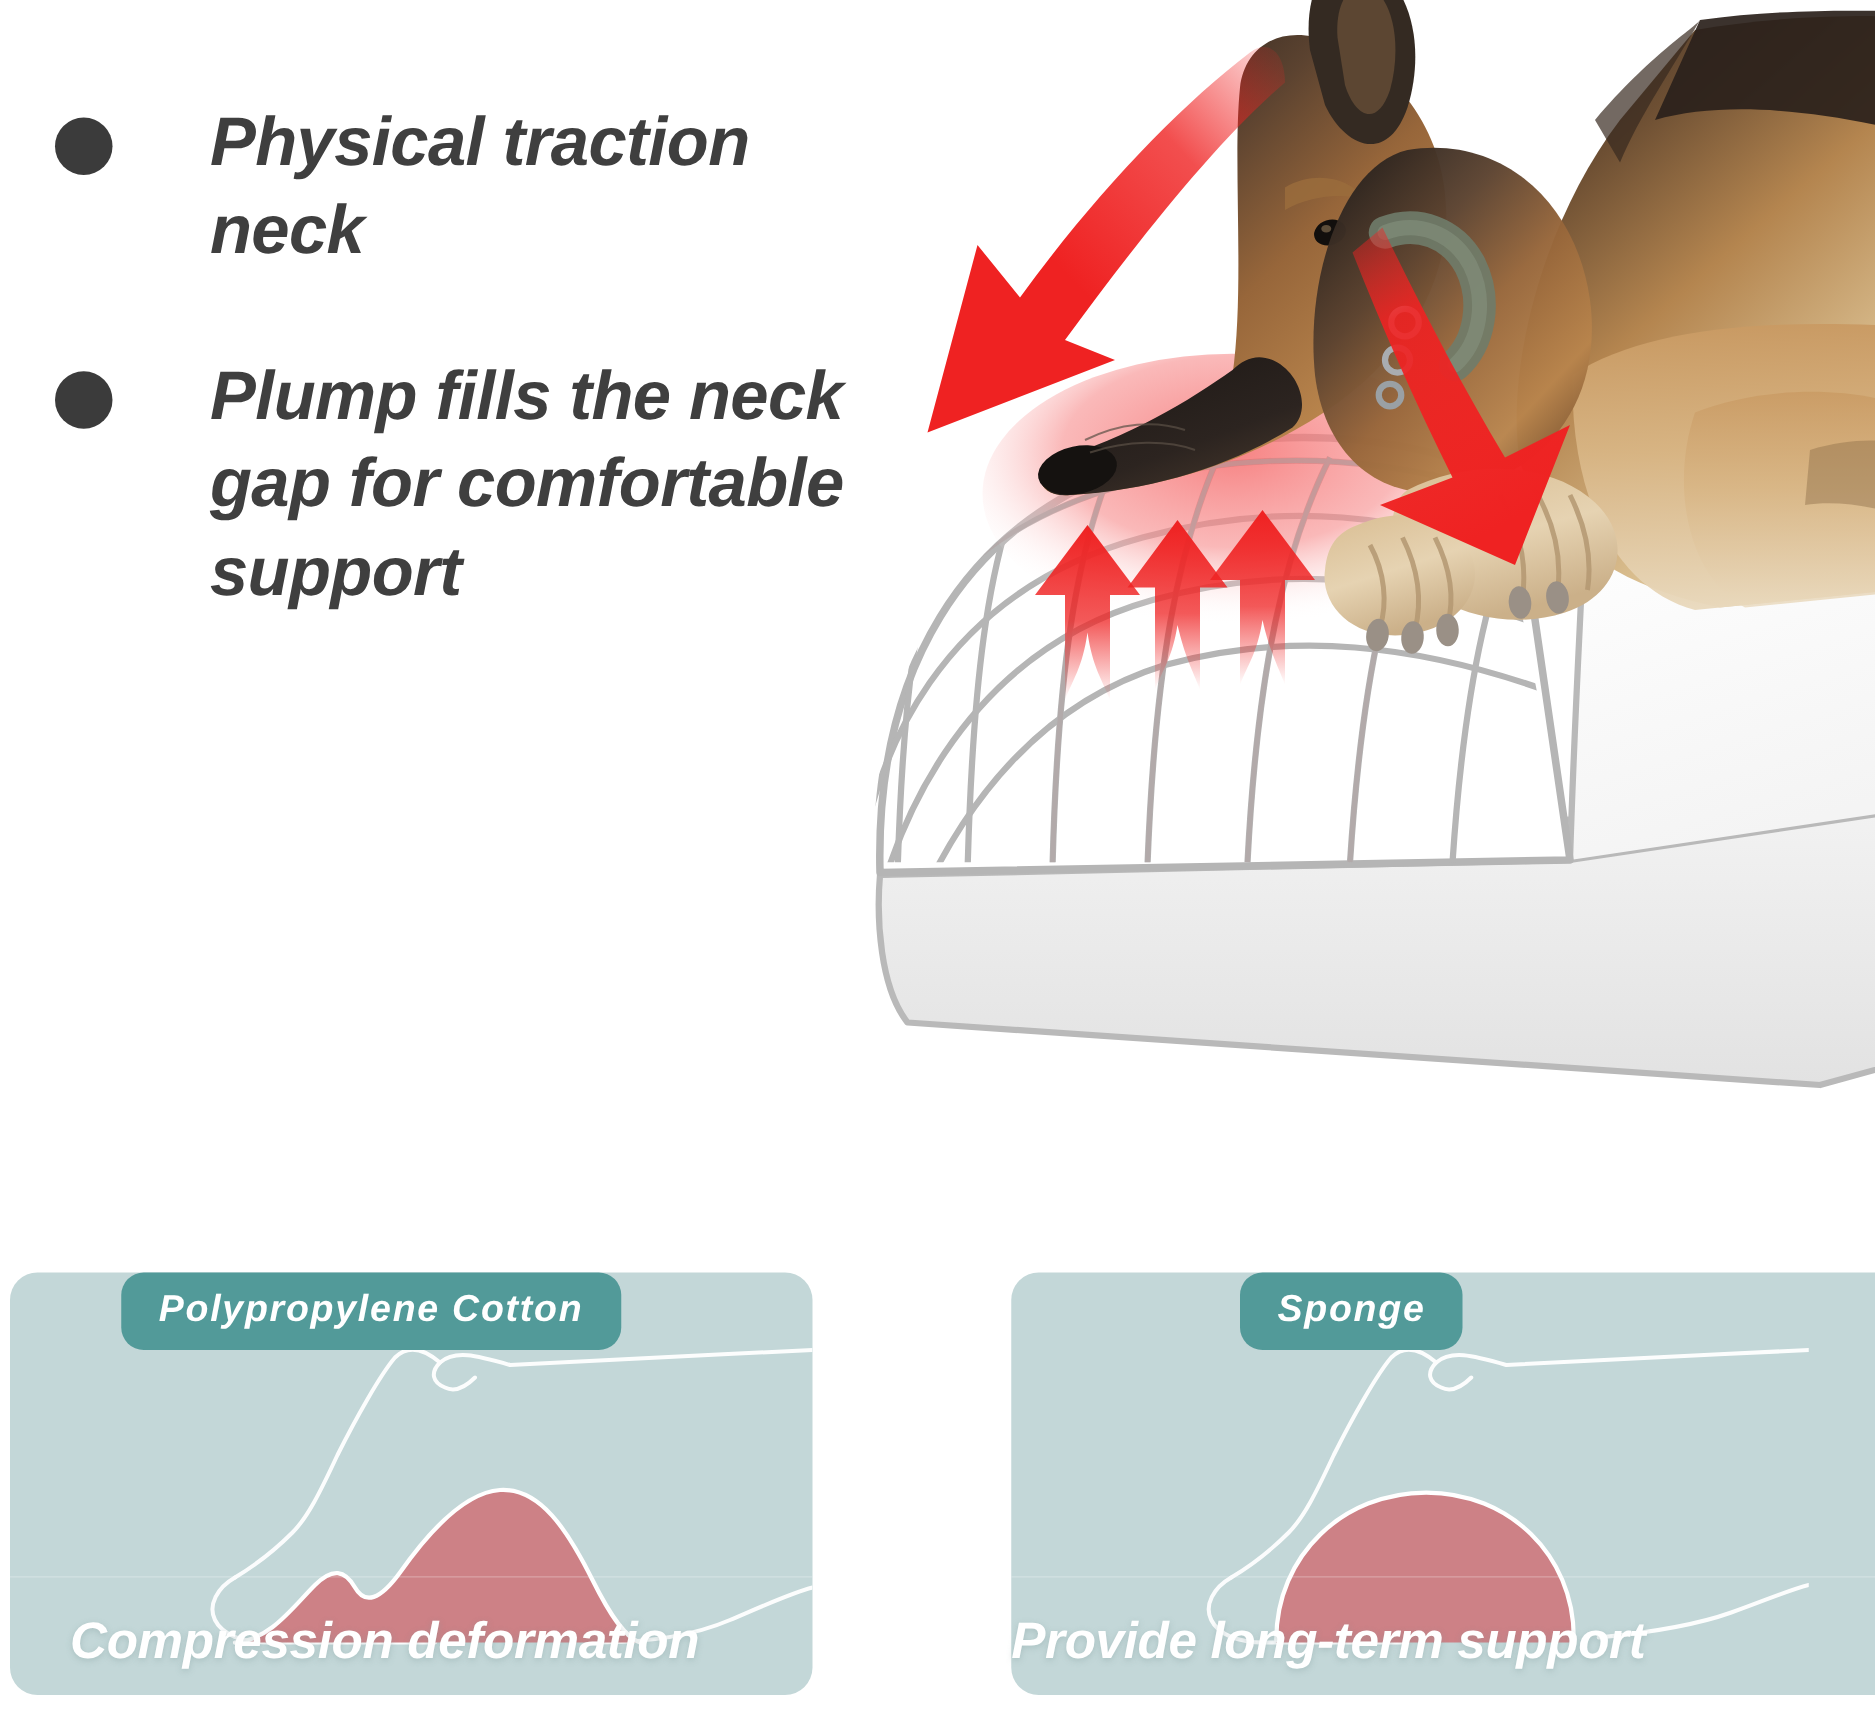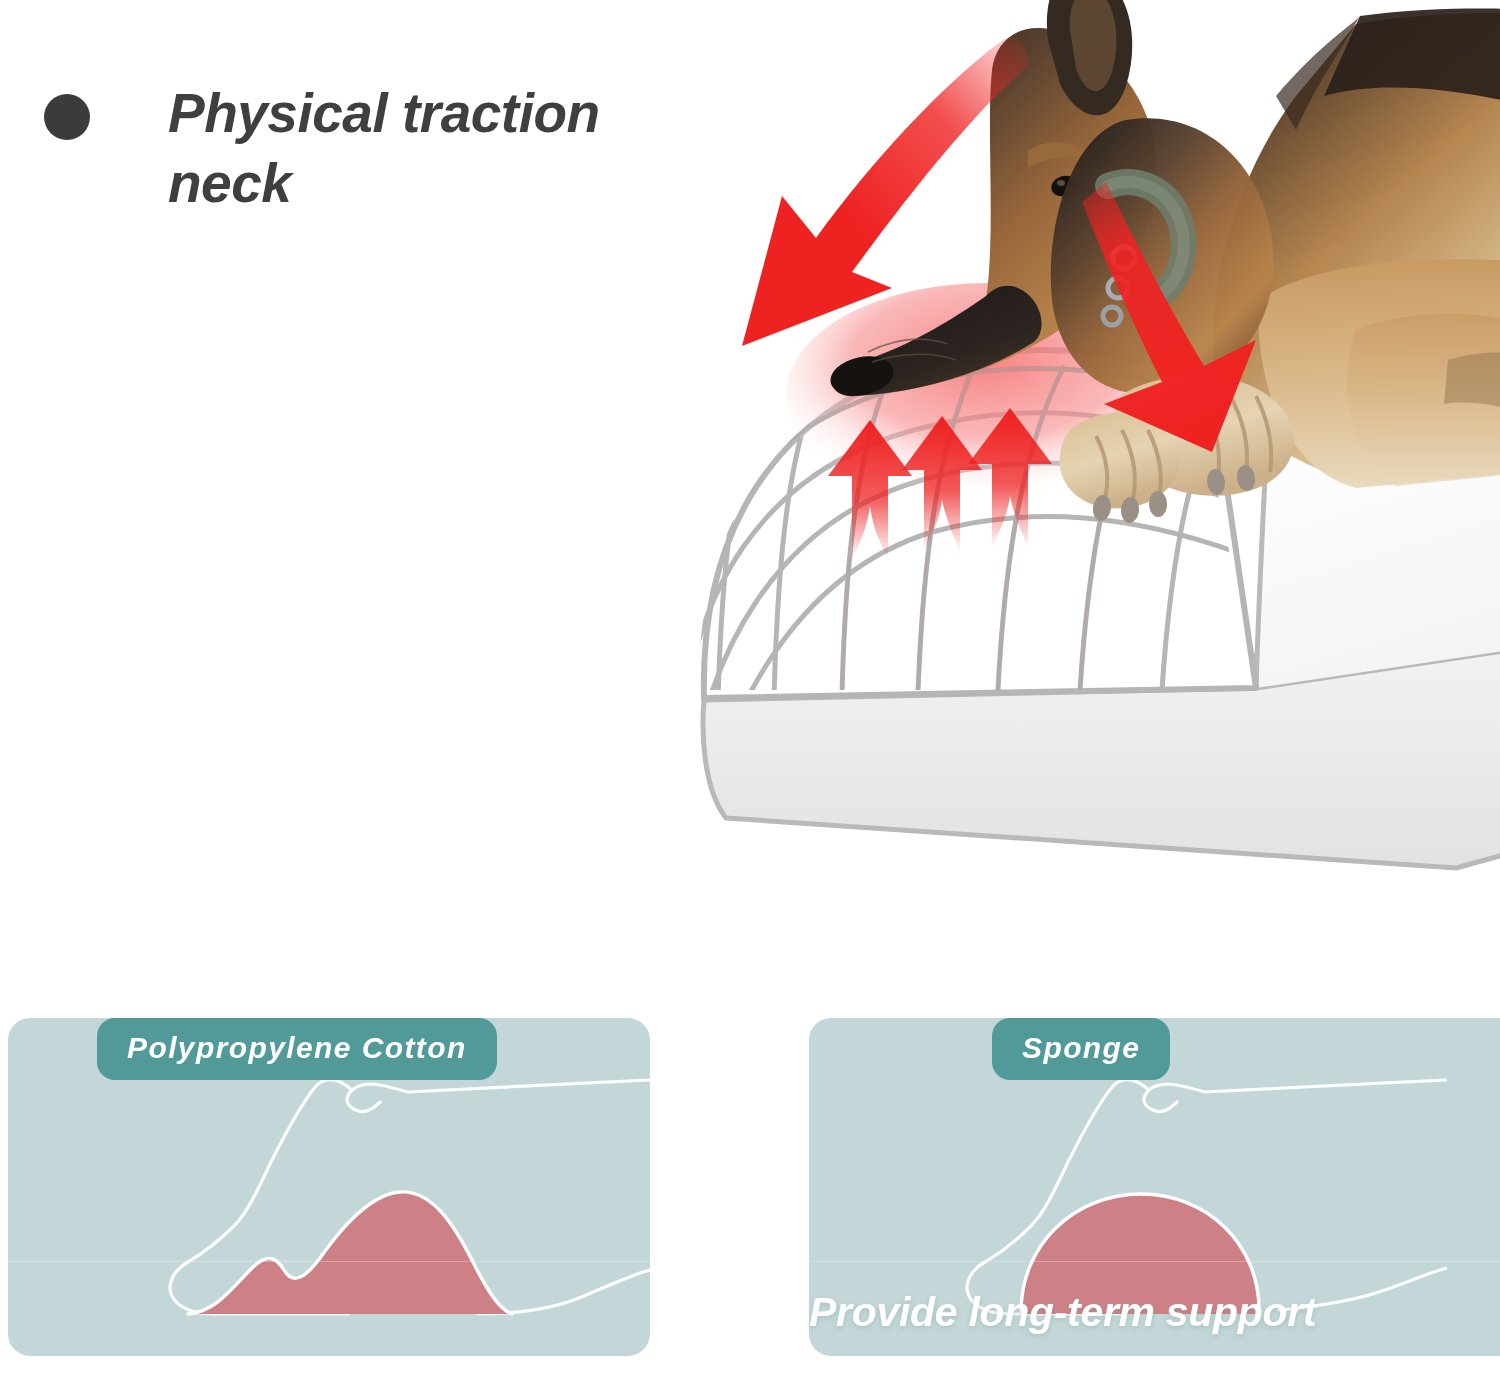--- a/index.html
+++ b/index.html
@@ -74,20 +74,24 @@
 <body>
 
 <div id="page">
 
   <div class="top-section">
 
     <div class="bullets">
       <div class="bullet-row">
         <div class="bullet-dot"></div>
         <div class="bullet-text">Physical traction neck</div>
+      </div>
+      <div class="bullet-row">
+        <div class="bullet-dot"></div>
+        <div class="bullet-text">Plump fills the neck gap for comfortable support</div>
       </div>
     </div>
 
     <div class="scene">
       <svg width="880" height="880" viewBox="0 0 880 880" xmlns="http://www.w3.org/2000/svg">
         <defs>
           <radialGradient id="pressGlow" cx="50%" cy="35%" r="62%">
             <stop offset="0%" stop-color="#f56a6a" stop-opacity="0.95"></stop>
             <stop offset="55%" stop-color="#f78d8d" stop-opacity="0.70"></stop>
             <stop offset="100%" stop-color="#ffffff" stop-opacity="0"></stop>
@@ -312,20 +316,21 @@
           <path d="M180 296 C 208 294, 226 268, 244 250 C 258 236, 268 238, 276 252
                    C 284 266, 296 262, 312 240 C 336 206, 364 176, 392 174
                    C 424 172, 446 206, 466 246 C 480 274, 492 292, 504 296 Z" fill="#cd8186"></path>
           <path d="M180 296 C 208 294, 226 268, 244 250 C 258 236, 268 238, 276 252
                    C 284 266, 296 262, 312 240 C 336 206, 364 176, 392 174
                    C 424 172, 446 206, 466 246 C 480 274, 492 292, 504 296" fill="none" stroke="#ffffff" stroke-width="3.4" stroke-linecap="round"></path>
         </svg>
         <div class="card-divider"></div>
       </div>
       <div class="card-pill pill-left">Polypropylene Cotton</div>
+      <div class="card-caption caption-left">Compression deformation</div>
     </div>
 
     <div class="card card-right">
       <div class="card-body">
         <svg width="638" height="338" viewBox="0 0 638 338" xmlns="http://www.w3.org/2000/svg">
           <g fill="none" stroke="#ffffff" stroke-width="3.2" stroke-linecap="round" stroke-linejoin="round" opacity="0.95">
             <path d="M638 62 C 556 66, 466 70, 396 74 C 368 66, 352 62, 340 72
                      C 332 80, 334 88, 344 92 C 352 96, 360 92, 368 84"></path>
             <path d="M340 72 C 326 60, 314 58, 304 68 C 292 82, 272 118, 258 146
                      C 244 176, 234 196, 222 208 C 204 226, 186 238, 176 244"></path>

